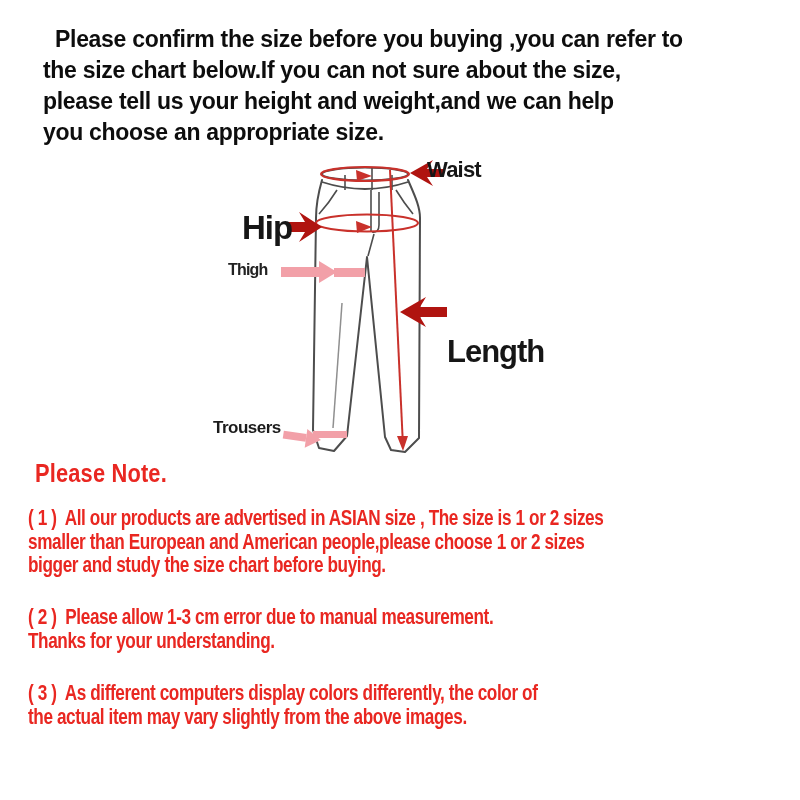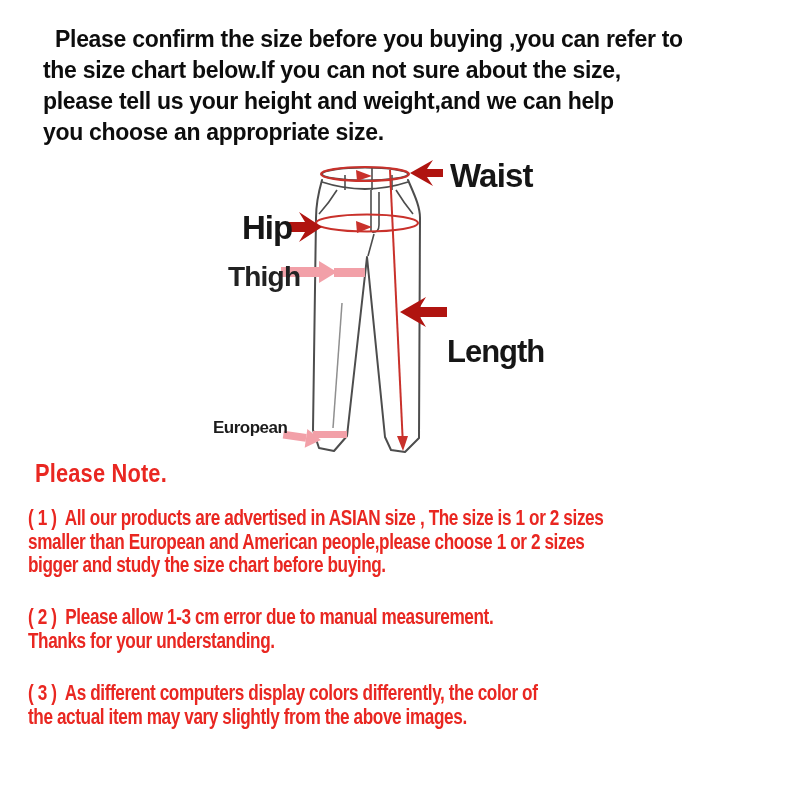--- a/index.html
+++ b/index.html
@@ -7,23 +7,23 @@
   .abs{position:absolute;}
   
   #intro{
     left:43px; top:24px; width:720px;
     font-size:23px; font-weight:bold; color:#0d0d0d;
     line-height:31px; letter-spacing:-0.3px;
     white-space:pre-wrap; text-indent:12px;
   }
   
   .dlabel{font-weight:bold;color:#161616;transform-origin:0 0;white-space:nowrap;}
-  #waist-label{left:450px;top:157px;font-size:33px;letter-spacing:-0.8px;}
+  #waist-label{left:427px;top:157px;font-size:22px;letter-spacing:-0.8px;}
   #hip-label{left:242px;top:209px;font-size:33px;letter-spacing:-1px;}
-  #thigh-label{left:228px;top:261px;font-size:28px;letter-spacing:-0.8px;color:#222;}
+  #thigh-label{left:228px;top:261px;font-size:16px;letter-spacing:-0.8px;color:#222;}
   #length-label{left:447px;top:294px;font-size:31px;letter-spacing:-1px;margin-top:40px;}
   #trousers-label{left:213px;top:418px;font-size:17px;letter-spacing:-0.5px;color:#1c1c1c;}
   
   .rednote{
     color:#e92721;font-weight:bold;white-space:pre-wrap;
     transform:scaleX(0.78);transform-origin:0 50%;
     font-size:22px;line-height:23.5px;letter-spacing:-0.5px;width:930px;
     transform-origin:0 0;
   }
   #please-note{
@@ -96,21 +96,21 @@
       <polygon points="306,278 321,287 306,297"></polygon>
     </g>
     <rect x="313" y="281" width="34" height="7"></rect>
   </g>
 </svg>
 
 <div class="abs dlabel" id="waist-label">Waist</div>
 <div class="abs dlabel" id="hip-label">Hip</div>
 <div class="abs dlabel" id="thigh-label">Thigh</div>
 <div class="abs dlabel" id="length-label">Length</div>
-<div class="abs dlabel" id="trousers-label">European</div>
+<div class="abs dlabel" id="trousers-label">Trousers</div>
 
 <div class="abs" id="please-note">Please Note.</div>
 <div class="abs rednote" id="note-1">( 1 )  All our products are advertised in ASIAN size , The size is 1 or 2 sizes
 smaller than European and American people,please choose 1 or 2 sizes
 bigger and study the size chart before buying.</div>
 <div class="abs rednote" id="note-2">( 2 )  Please allow 1-3 cm error due to manual measurement.
 Thanks for your understanding.</div>
 <div class="abs rednote" id="note-3">( 3 )  As different computers display colors differently, the color of
 the actual item may vary slightly from the above images.</div>
 

